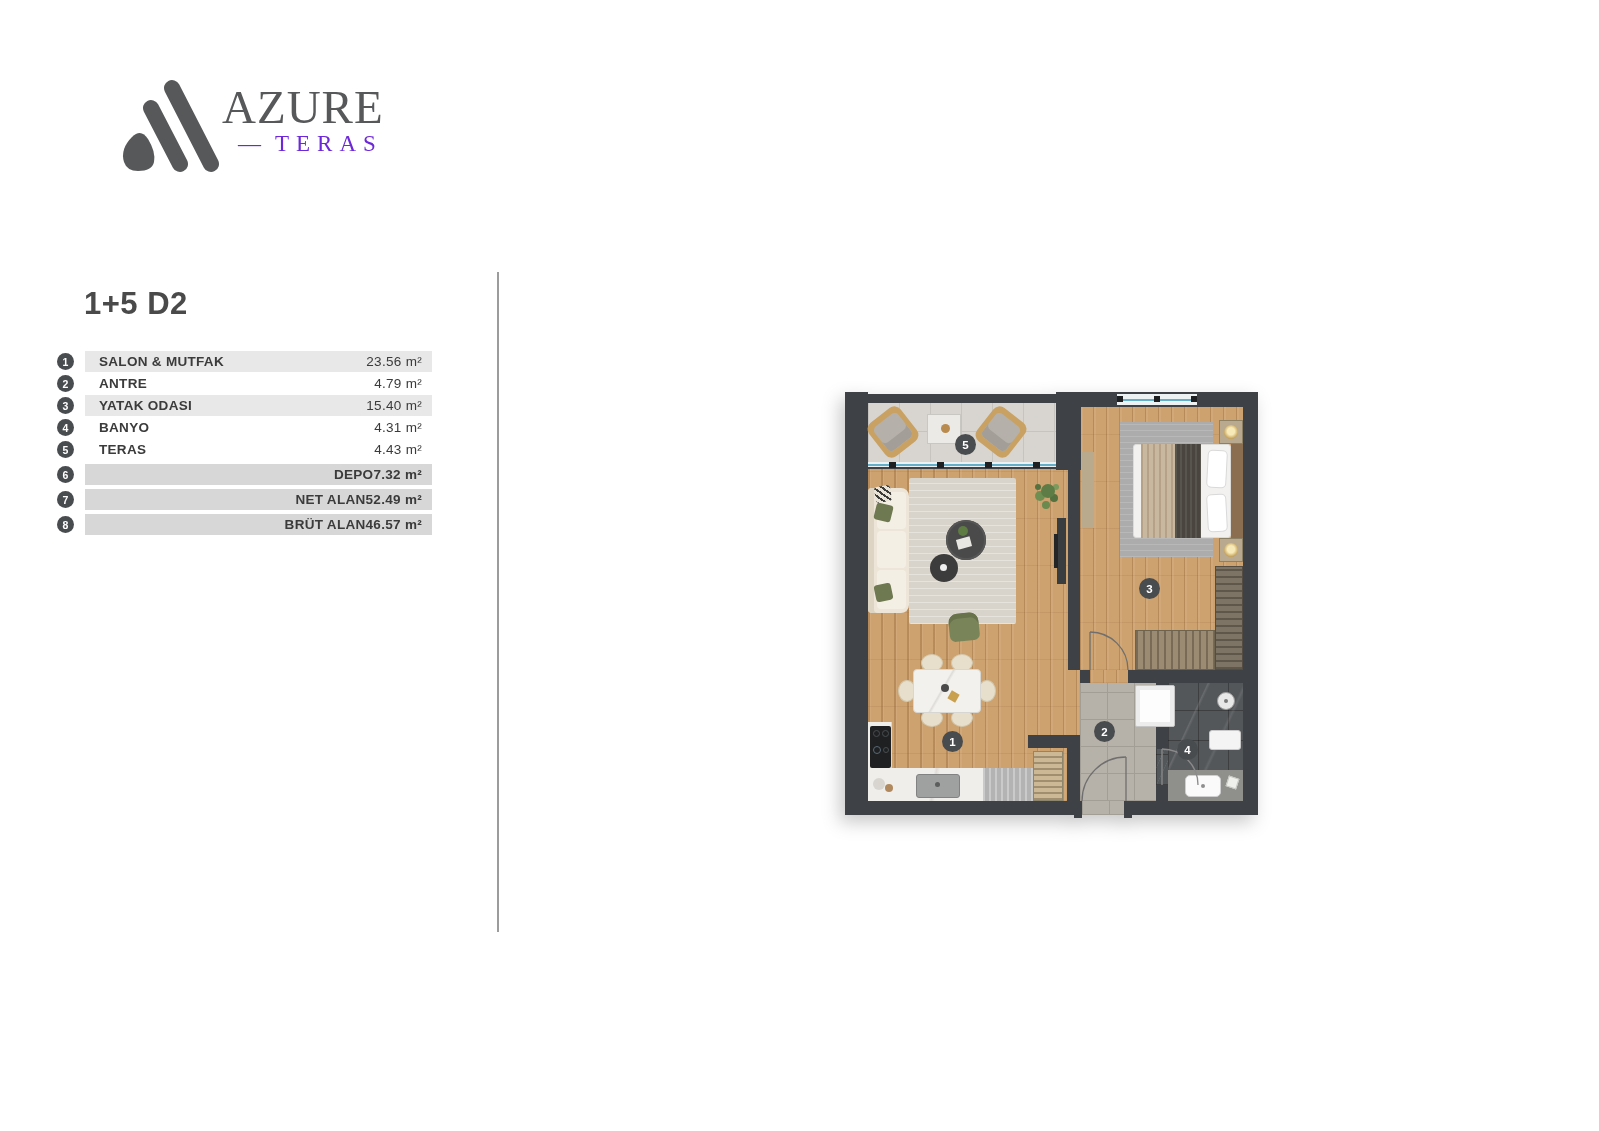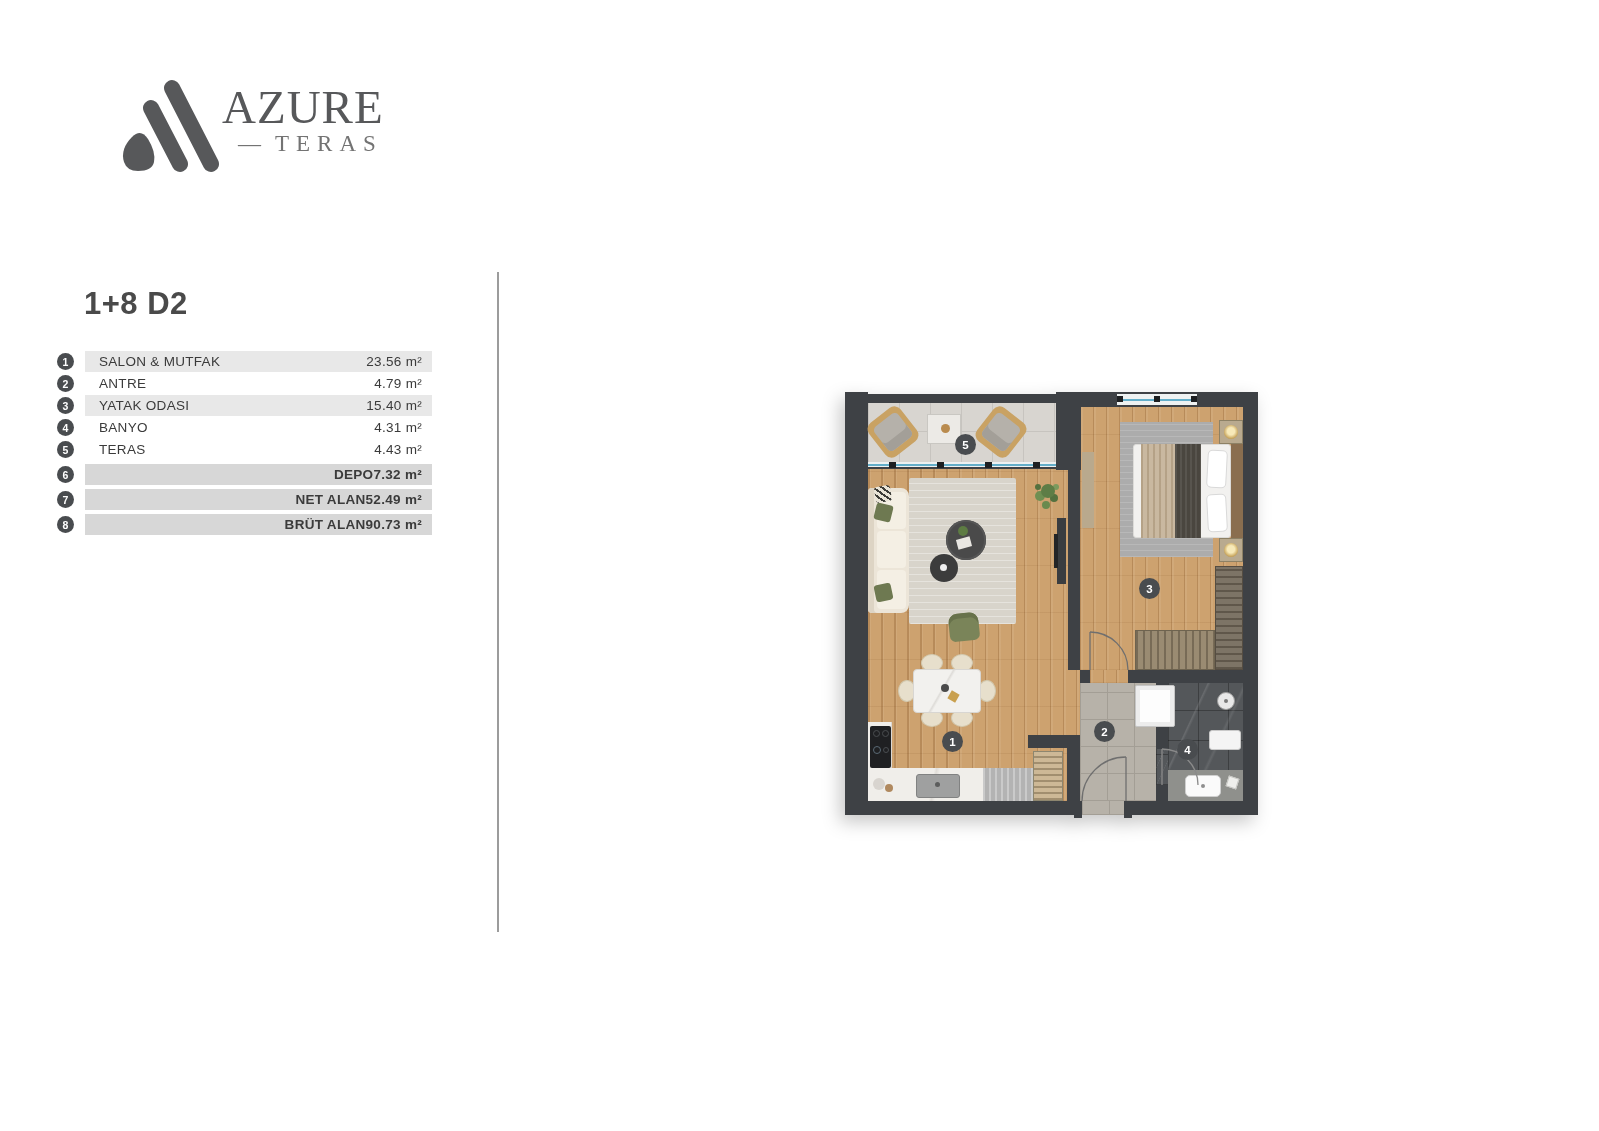--- a/index.html
+++ b/index.html
@@ -4,21 +4,21 @@
 <style>
   * { box-sizing: border-box; margin: 0; padding: 0; }
   body { background:#ffffff; font-family:"Liberation Sans", sans-serif; }
   .page { position:relative; width:1599px; height:1131px; background:#fff; overflow:hidden; }
 
   
   .logo-mark { position:absolute; left:118px; top:78px; width:105px; height:95px; }
   .logo-word { position:absolute; left:222px; top:80px; font-family:"Liberation Serif", serif;
                font-size:47px; color:#57585a; letter-spacing:1px; }
   .logo-sub  { position:absolute; left:238px; top:131px; font-family:"Liberation Serif", serif;
-               font-size:23px; color:#737373; }
+               font-size:23px; color:#6d28d9; }
   .logo-sub .dash { margin-right:14px; }
   .logo-sub .teras { letter-spacing:7px; }
 
   
   .topbar { position:absolute; left:497px; top:123px; width:1102px; height:34px; background:#575757;
             display:flex; align-items:center; justify-content:flex-end; padding-right:84px;
             color:#fff; font-size:21px; font-weight:bold; letter-spacing:.5px; }
   .bottombar { position:absolute; left:0; top:1063px; width:1599px; height:33px; background:#575757;
             display:flex; align-items:center; justify-content:space-between; padding:0 86px 0 84px;
             color:#fff; font-size:20px; font-weight:bold; letter-spacing:.3px; }
@@ -29,21 +29,21 @@
   .unit-title { position:absolute; left:84px; top:286px; font-size:31px; font-weight:bold;
                 color:#4a4a4a; letter-spacing:.5px; }
   .rtable { position:absolute; left:57px; top:351px; width:375px; }
   .trow { display:flex; align-items:center; height:21px; margin-bottom:1px; }
   .trow.sp { margin-top:4px; }
   .tnum { width:17px; height:17px; border-radius:50%; background:#494c4f; color:#fff;
           font-size:10.5px; font-weight:bold; display:flex; align-items:center; justify-content:center;
           flex:0 0 17px; margin-right:11px; }
   .tbar { flex:1; height:21px; display:flex; align-items:center; padding:0 10px 0 14px;
           font-size:13.5px; color:#3b3b3b; letter-spacing:.3px; }
-  .tbar .lbl { flex:1; }
+  .tbar .lbl { flex:1;font-weight:bold; }
   .bg-g  { background:#e8e8e8; }
   .bg-w  { background:#ffffff; }
   .bg-d  { background:#d7d7d7;text-align:right; }
   .trow.bold .tbar { font-weight:bold; }
 
   
   .plan { position:absolute; left:845px; top:378px; width:413px; height:437px;
           filter: drop-shadow(-5px 7px 9px rgba(0,0,0,.22)); }
   .plan div { position:absolute; }
   .w { background:#3e4145; }
@@ -79,21 +79,21 @@
     <path d="M 6 84 Q 2 71 14 59 Q 23 50 30 61 Q 38 74 36 84 Q 34 93 20 93 Q 9 93 6 84 Z" fill="#57585a"></path>
   </svg>
   <div class="logo-word">AZURE</div>
   <div class="logo-sub">
     <span class="dash">—</span><span class="teras">TERAS</span>
   </div>
 
 
   <div class="vdivider"></div>
 
-  <div class="unit-title">1+8 D2</div>
+  <div class="unit-title">1+5 D2</div>
 
   <div class="rtable">
     <div class="trow">
       <div class="tnum">1</div>
       <div class="tbar bg-g">
           <span class="lbl">SALON &amp; MUTFAK</span>
           <span>23.56 m²</span>
         </div>
     </div>
     <div class="trow">
@@ -135,21 +135,21 @@
       <div class="tnum">7</div>
       <div class="tbar bg-d">
           <span class="lbl">NET ALAN</span>
           <span>52.49 m²</span>
         </div>
     </div>
     <div class="trow sp bold">
       <div class="tnum">8</div>
       <div class="tbar bg-d">
           <span class="lbl">BRÜT ALAN</span>
-          <span>90.73 m²</span>
+          <span>46.57 m²</span>
         </div>
     </div>
   </div>
 
   <div class="plan">
 
     <div class="floor-tile" style="left:23px;top:25px;width:190px;height:60px;"></div>
     <div class="floor-wood" style="left:23px;top:91px;width:212px;height:332px;"></div>
     <div class="floor-wood" style="left:235px;top:29px;width:163px;height:263px;"></div>
     <div class="floor-hall" style="left:235px;top:305px;width:76px;height:118px;"></div>

